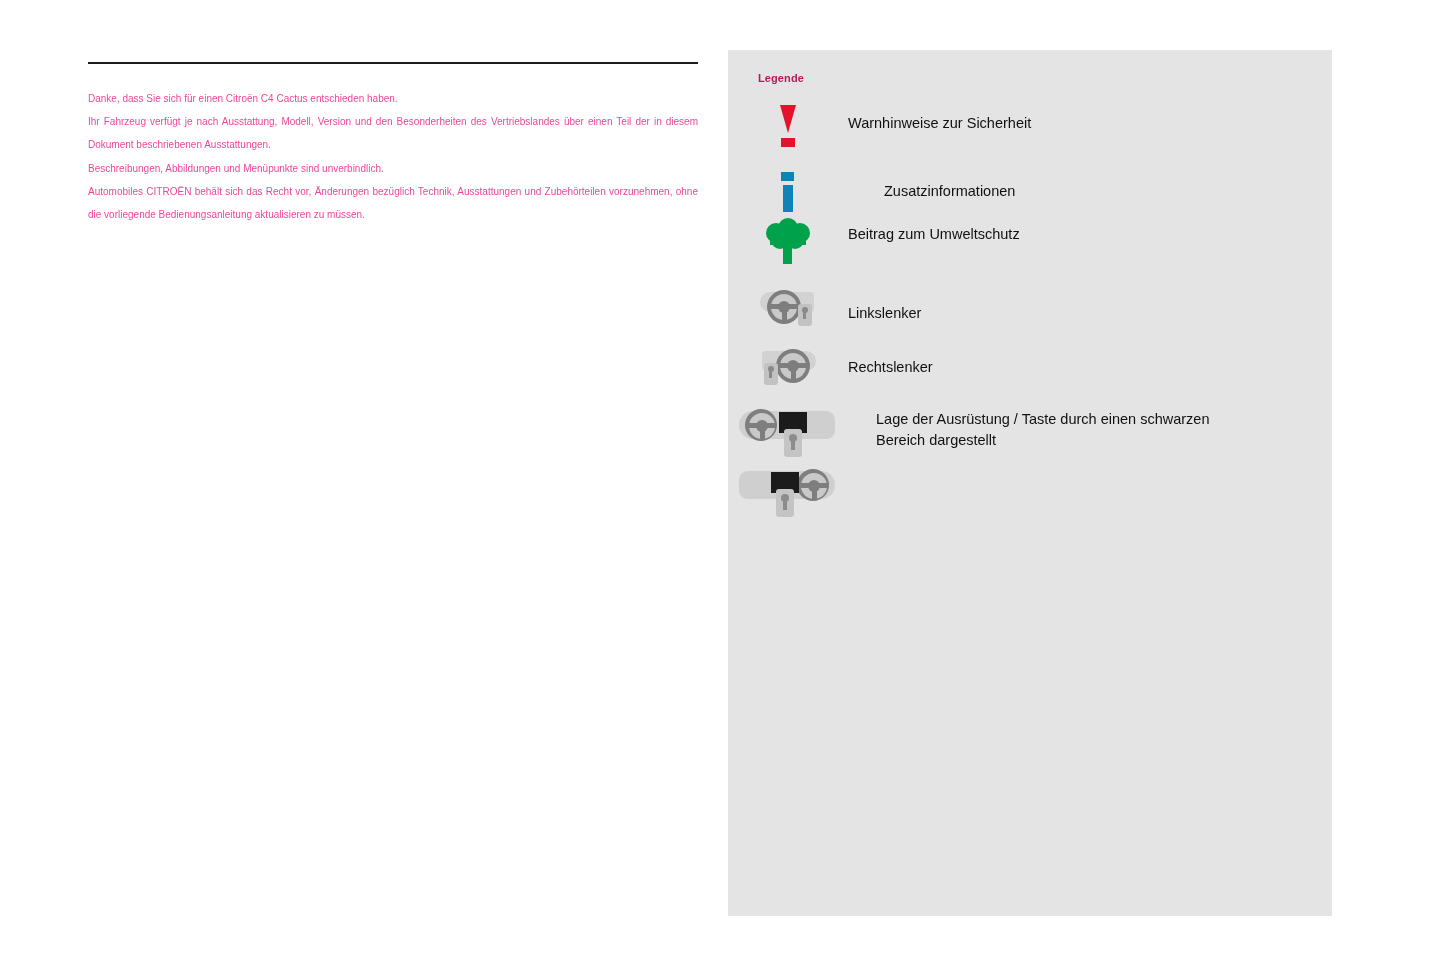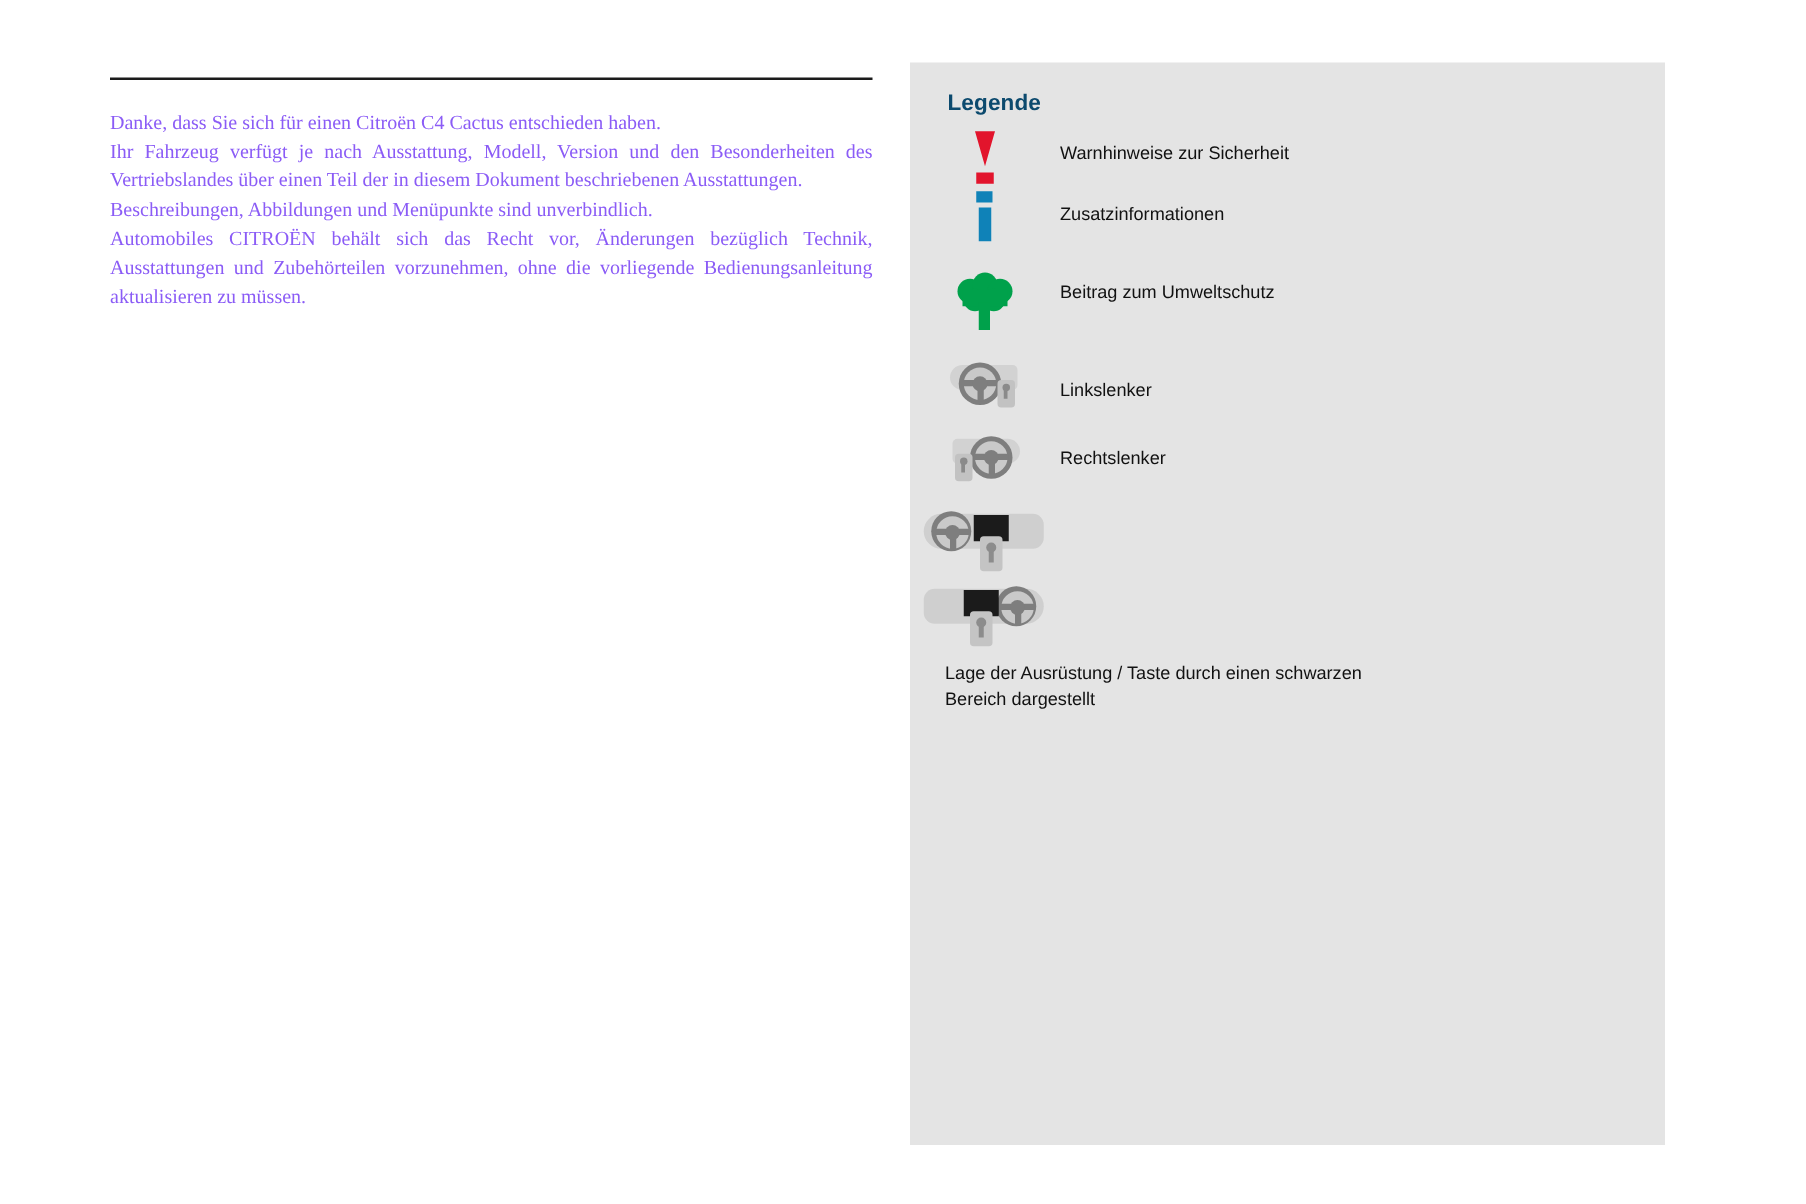--- a/index.html
+++ b/index.html
@@ -34,29 +34,28 @@
   #title-rule {
     width: 610px;
     height: 0;
     border-top: 2.5px solid #1b1b1b;
     margin: 10px 0 0 0;
   }
   #welcome-body {
     margin-top: 23px;
   }
   .para {
-    font-size: 16px;
+    font-size: 10px;
     line-height: 23.2px;
-    color: #8b5cf6;
+    color: #ec4899;
     margin: 0;
     text-align: justify;
     text-justify: inter-word;
     -webkit-hyphens: none;
     hyphens: none;
-    font-family: Liberation Serif, serif;
   }
   .para.nojust {
     text-align: left;
   }
   .para b {
     font-weight: 700;
   }
 
   
   #legend-panel {
@@ -64,23 +63,23 @@
     left: 728px;
     top: 50px;
     width: 604px;
     height: 866px;
     background: #e4e4e4;
   }
   #legend-title {
     position: absolute;
     left: 30px;
     top: 22px;
-    font-size: 18px;
+    font-size: 11px;
     font-weight: 700;
-    color: #0c4a6e;
+    color: #be185d;
     letter-spacing: 0.1px;
   }
   .legend-row {
     position: absolute;
     left: 0;
     width: 100%;
     display: flex;
     align-items: flex-start;
   }
   .legend-icon-cell {
@@ -95,25 +94,25 @@
     line-height: 21px;
     color: #111111;
     padding-top: 2px;
   }
   .legend-label.wide {
     max-width: 360px;
   }
 
   
   #row-warning  { top: 55px;  }
-  #row-info     { top: 103px; }
+  #row-info     { top: 122px; gap: 36px; }
   #row-eco      { top: 168px; }
   #row-lhd      { top: 238px; align-items: center; }
   #row-rhd      { top: 297px; }
-  #row-location { top: 355px; flex-direction: column; }
+  #row-location { top: 355px; }
   #row-location2{ top: 415px; }
 
   
   #row-warning  .legend-label { padding-top: 8px; }
   #row-info     .legend-label { padding-top: 9px; }
   #row-eco      .legend-label { padding-top: 6px; }
   #row-lhd      .legend-label { padding-top: 10px; }
   #row-rhd      .legend-label { padding-top: 10px; }
   #row-location .legend-label { padding-top: 4px; margin-left: 28px; }
 

